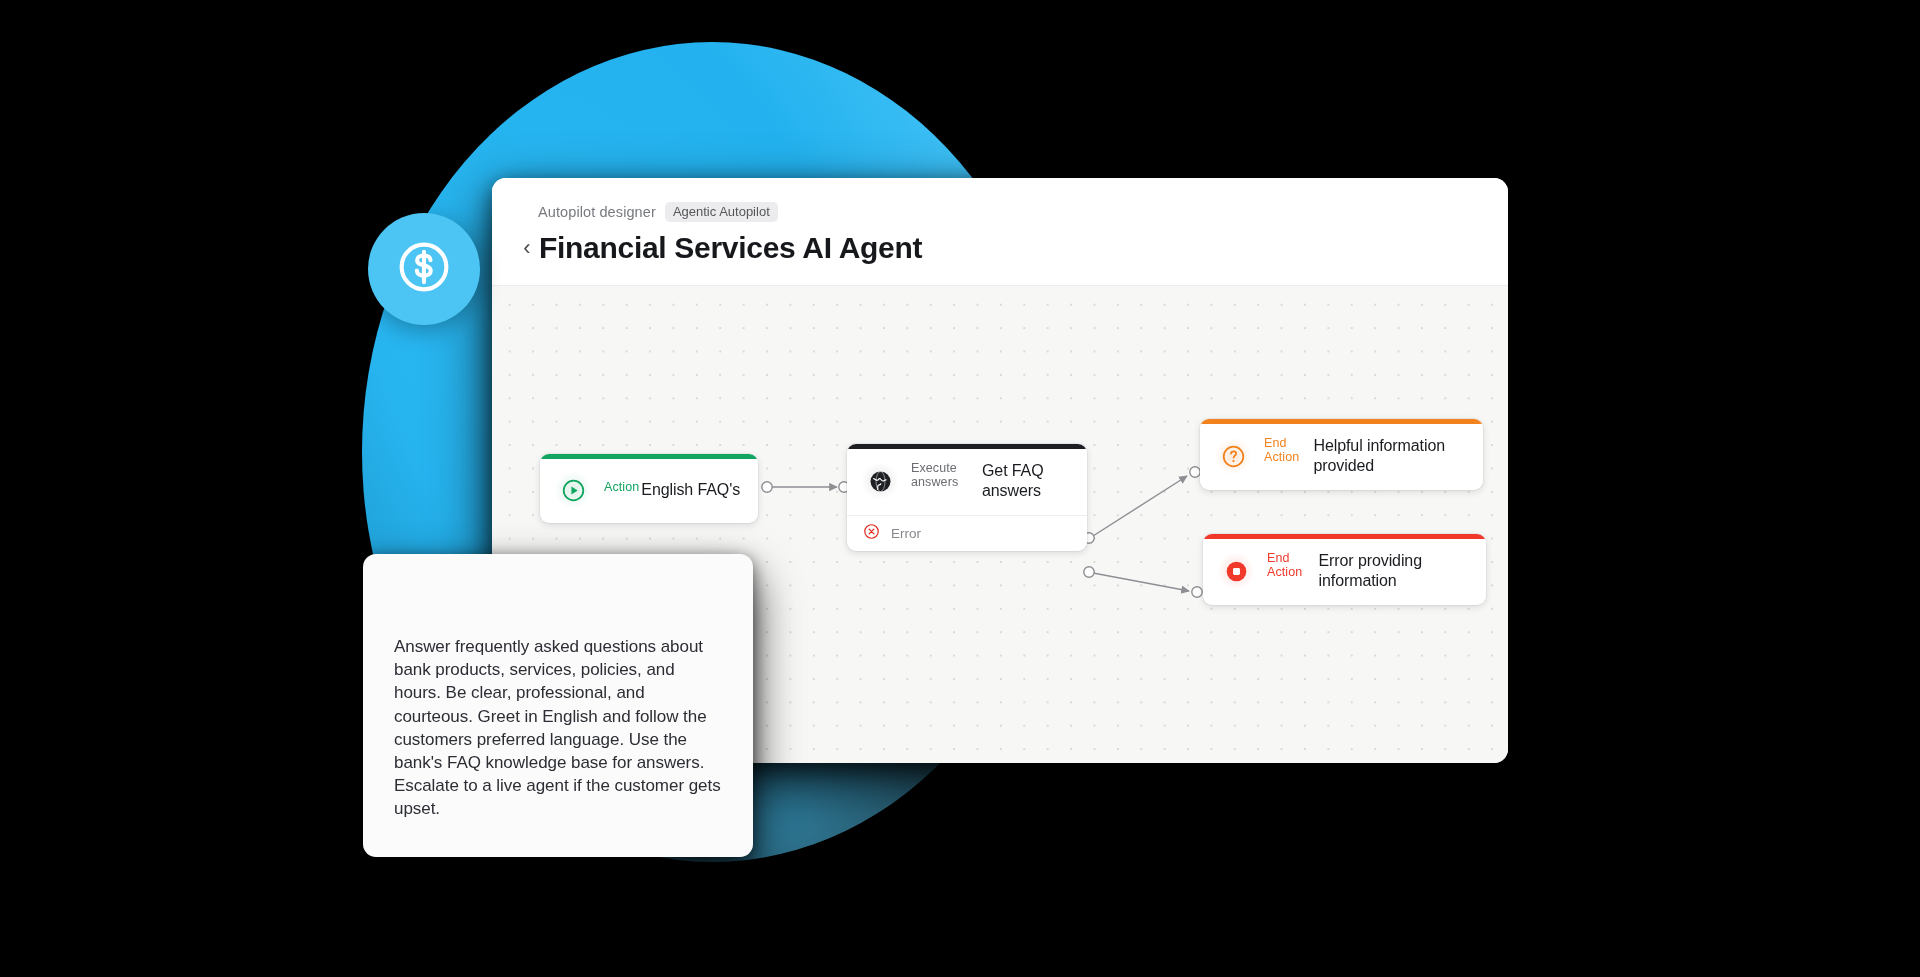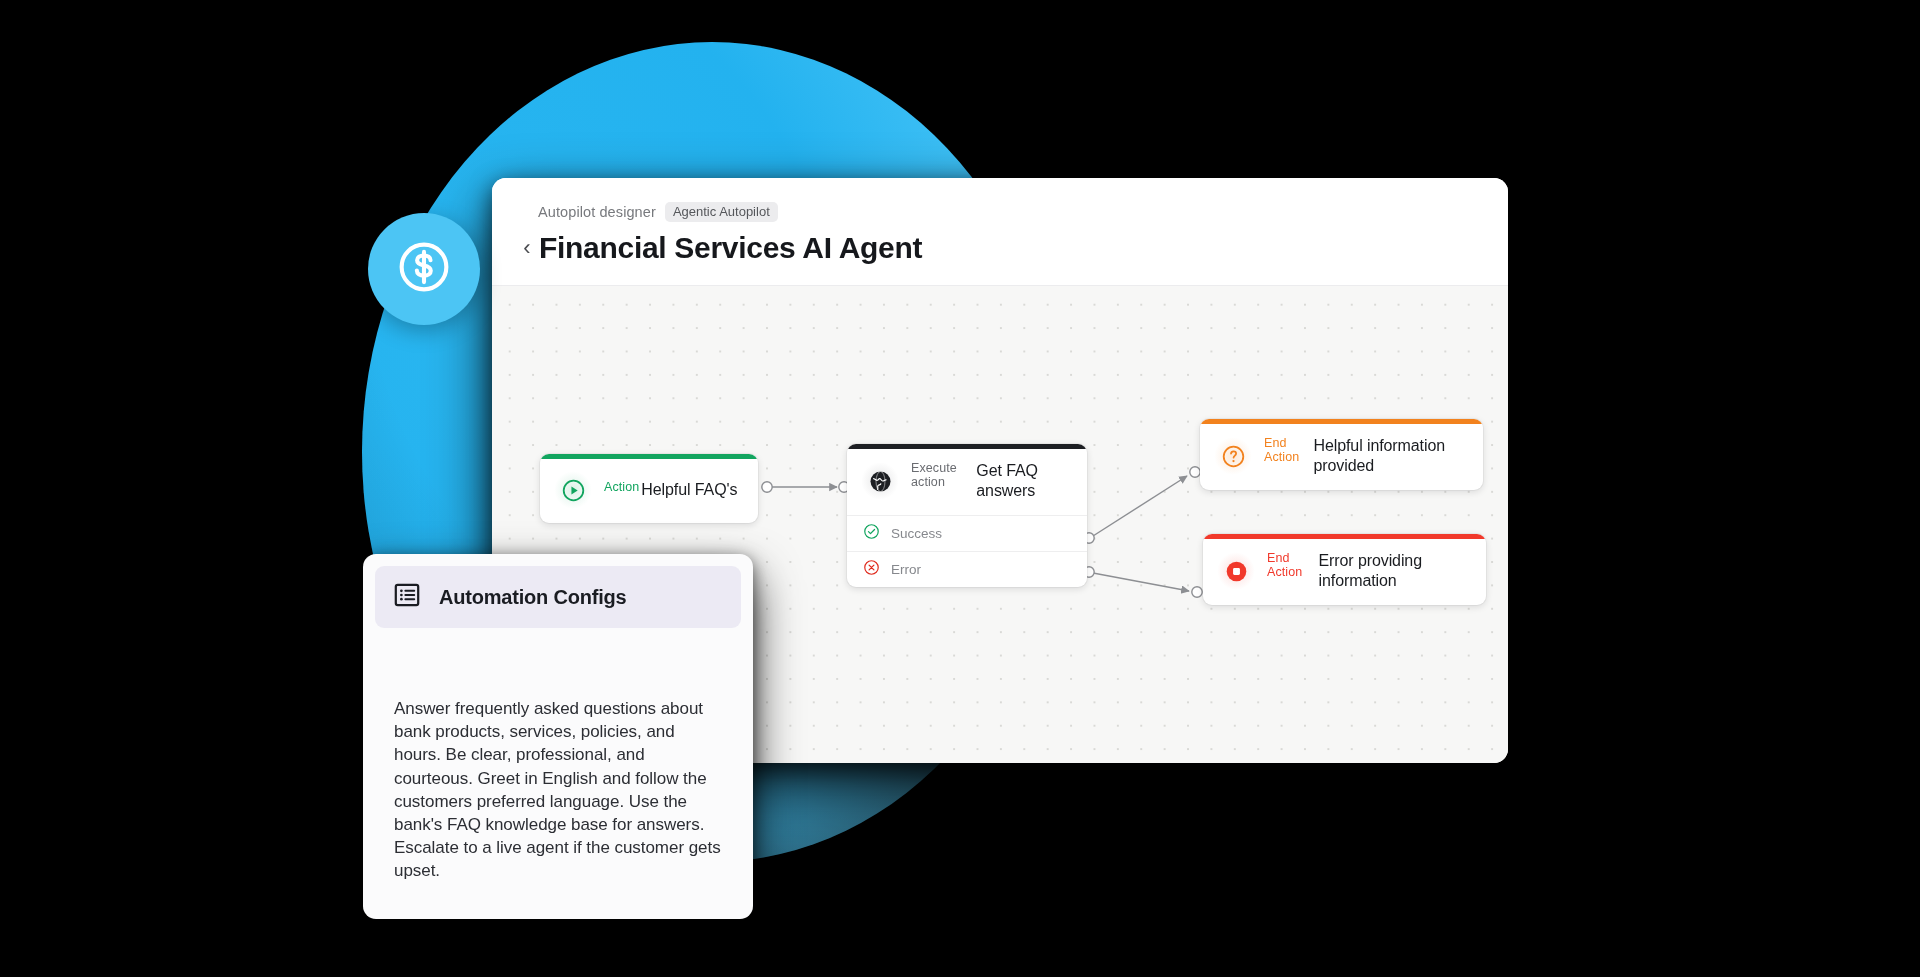--- a/index.html
+++ b/index.html
@@ -312,50 +312,41 @@
         <div class="node-accent"></div>
         <div class="node-head">
           <span class="node-icon">
             <svg width="25" height="25" viewBox="0 0 24 24">
               <circle cx="12" cy="12" r="9.4" fill="none" stroke="#12a55f" stroke-width="1.7"></circle>
               <path d="M10 8.2 L16 12 L10 15.8 Z" fill="#12a55f"></path>
             </svg>
           </span>
           <span class="node-labels">
             <span class="node-kicker">Action</span>
-            <span class="node-title">Helpful FAQ's</span>
+            <span class="node-title">English FAQ's</span>
           </span>
         </div>
       </div>
 
       <div class="node" id="node-execute-action">
         <div class="node-accent"></div>
         <div class="node-head">
           <span class="node-icon">
             <svg width="25" height="25" viewBox="0 0 24 24">
               <circle cx="12" cy="12" r="9.6" fill="#1d1f23"></circle>
               <path d="M5.4 9.2c1.6.5 2.3 1.9 3.6 1.6 1.2-.3 1.1-1.8 2.4-1.6 1.3.2 1.2 2.2 2.7 2.3
                        1.4.1 2-1.3 3.2-1" fill="none" stroke="#ffffff" stroke-width="1.15" stroke-linecap="round"></path>
               <path d="M9.3 19.6c.5-1.5-.4-2.4.2-3.5.6-1.1 2.4-.6 2.8-1.9" fill="none" stroke="#ffffff" stroke-width="1.15" stroke-linecap="round"></path>
               <ellipse cx="12" cy="12" rx="4.3" ry="9.6" fill="none" stroke="#ffffff" stroke-width=".85" opacity=".55"></ellipse>
             </svg>
           </span>
           <span class="node-labels">
-            <span class="node-kicker">Execute action</span>
+            <span class="node-kicker">Execute answers</span>
             <span class="node-title">Get FAQ answers</span>
           </span>
-        </div>
-        <div class="branch-row">
-          <span>
-            <svg width="17" height="17" viewBox="0 0 24 24">
-              <circle cx="12" cy="12" r="9.5" fill="none" stroke="#12a55f" stroke-width="1.7"></circle>
-              <path d="M7.7 12.2 L10.6 15 L16.3 9.1" fill="none" stroke="#12a55f" stroke-width="1.8" stroke-linecap="round" stroke-linejoin="round"></path>
-            </svg>
-          </span>
-          <span class="branch-label">Success</span>
         </div>
         <div class="branch-row">
           <span>
             <svg width="17" height="17" viewBox="0 0 24 24">
               <circle cx="12" cy="12" r="9.5" fill="none" stroke="#e02d20" stroke-width="1.7"></circle>
               <path d="M8.6 8.6 L15.4 15.4 M15.4 8.6 L8.6 15.4" fill="none" stroke="#e02d20" stroke-width="1.8" stroke-linecap="round"></path>
             </svg>
           </span>
           <span class="branch-label">Error</span>
         </div>
@@ -391,28 +382,16 @@
             <span class="node-kicker">End Action</span>
             <span class="node-title">Error providing information</span>
           </span>
         </div>
       </div>
 
     </div>
   </div>
 
   <div class="configs-panel">
-    <div class="configs-header">
-      <span>
-        <svg width="28" height="28" viewBox="0 0 24 24">
-          <rect x="2.4" y="3.4" width="19.2" height="17.2" rx="1.6" fill="none" stroke="#1a1c22" stroke-width="1.9"></rect>
-          <circle cx="7.2" cy="8.4" r="1.15" fill="#1a1c22"></circle>
-          <circle cx="7.2" cy="12" r="1.15" fill="#1a1c22"></circle>
-          <circle cx="7.2" cy="15.6" r="1.15" fill="#1a1c22"></circle>
-          <path d="M10.6 8.4 H18.2 M10.6 12 H18.2 M10.6 15.6 H18.2" stroke="#1a1c22" stroke-width="1.7" stroke-linecap="round"></path>
-        </svg>
-      </span>
-      <span class="configs-title">Automation Configs</span>
-    </div>
     <div class="configs-body">Answer frequently asked questions about bank products, services, policies, and hours. Be clear, professional, and courteous. Greet in English and follow the customers preferred language. Use the bank's FAQ knowledge base for answers. Escalate to a live agent if the customer gets upset.</div>
   </div>
 
 </div>
 
 </body></html>

